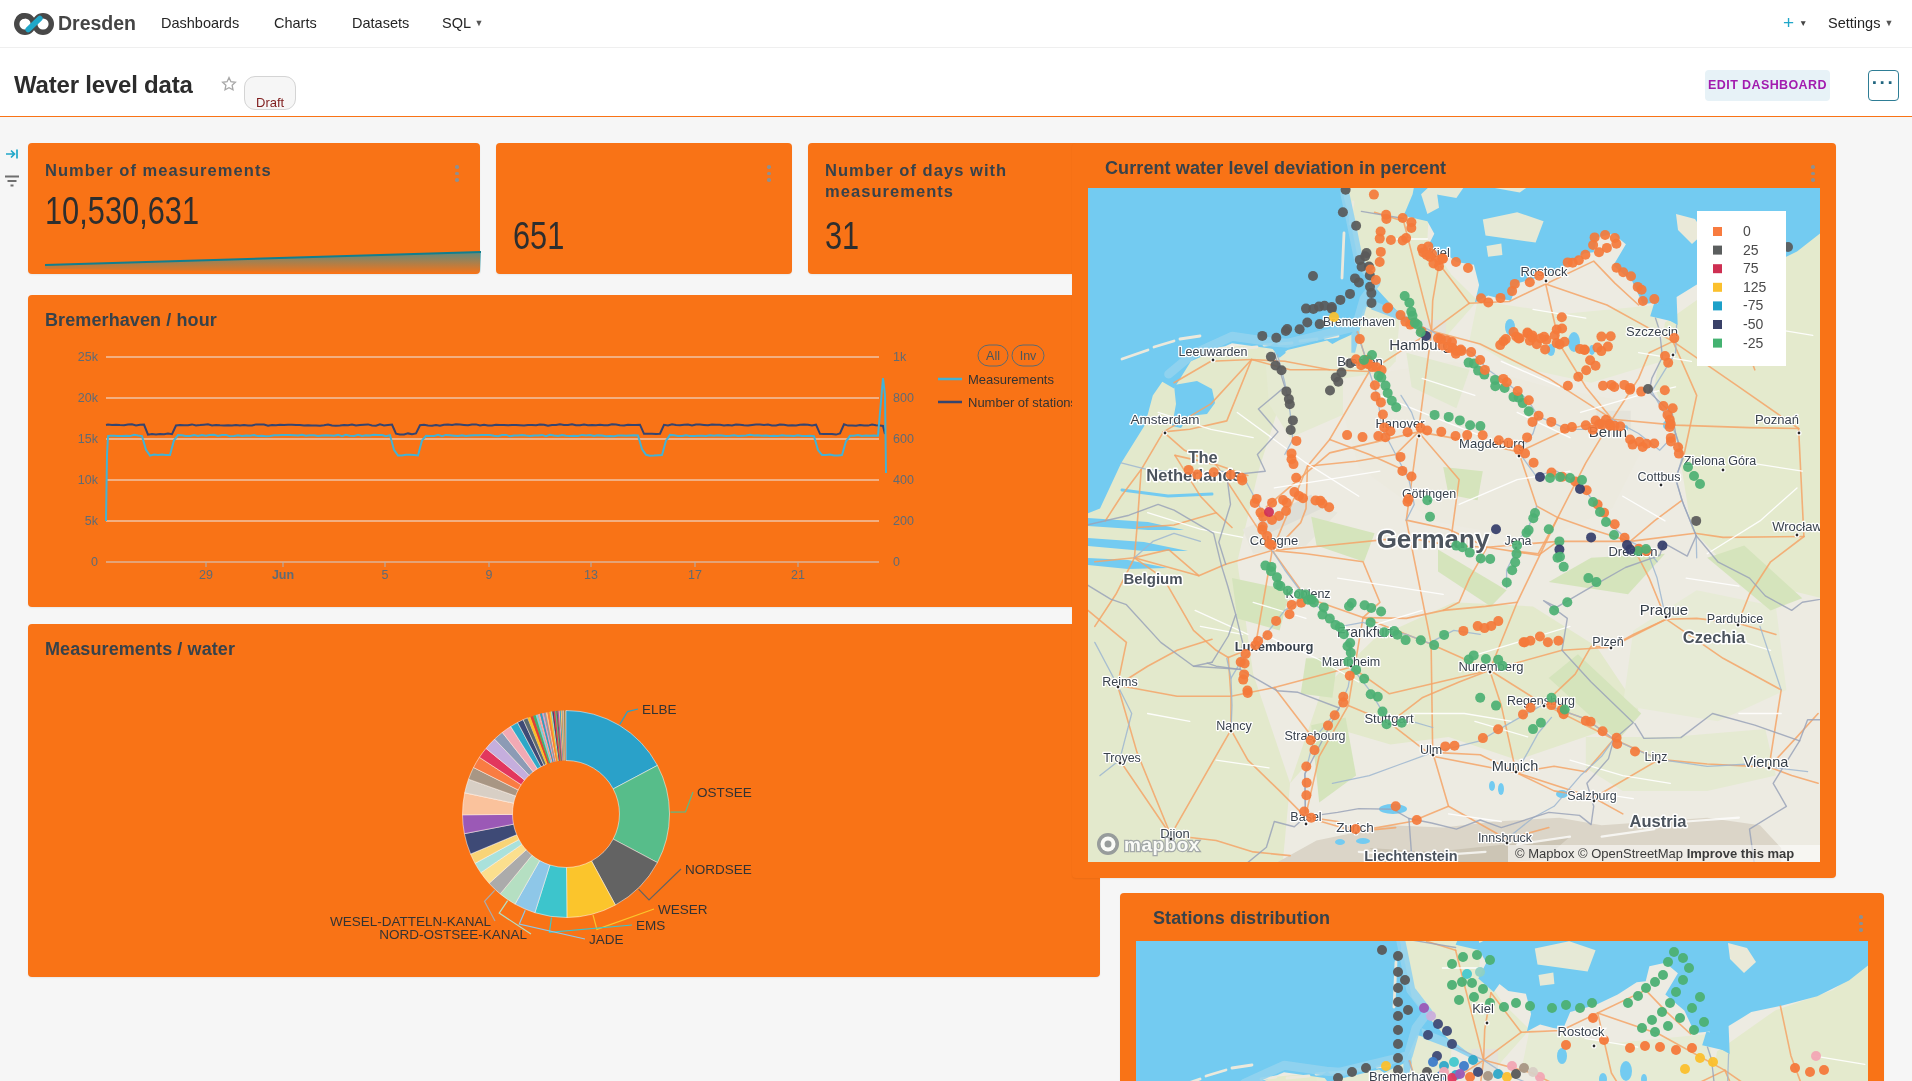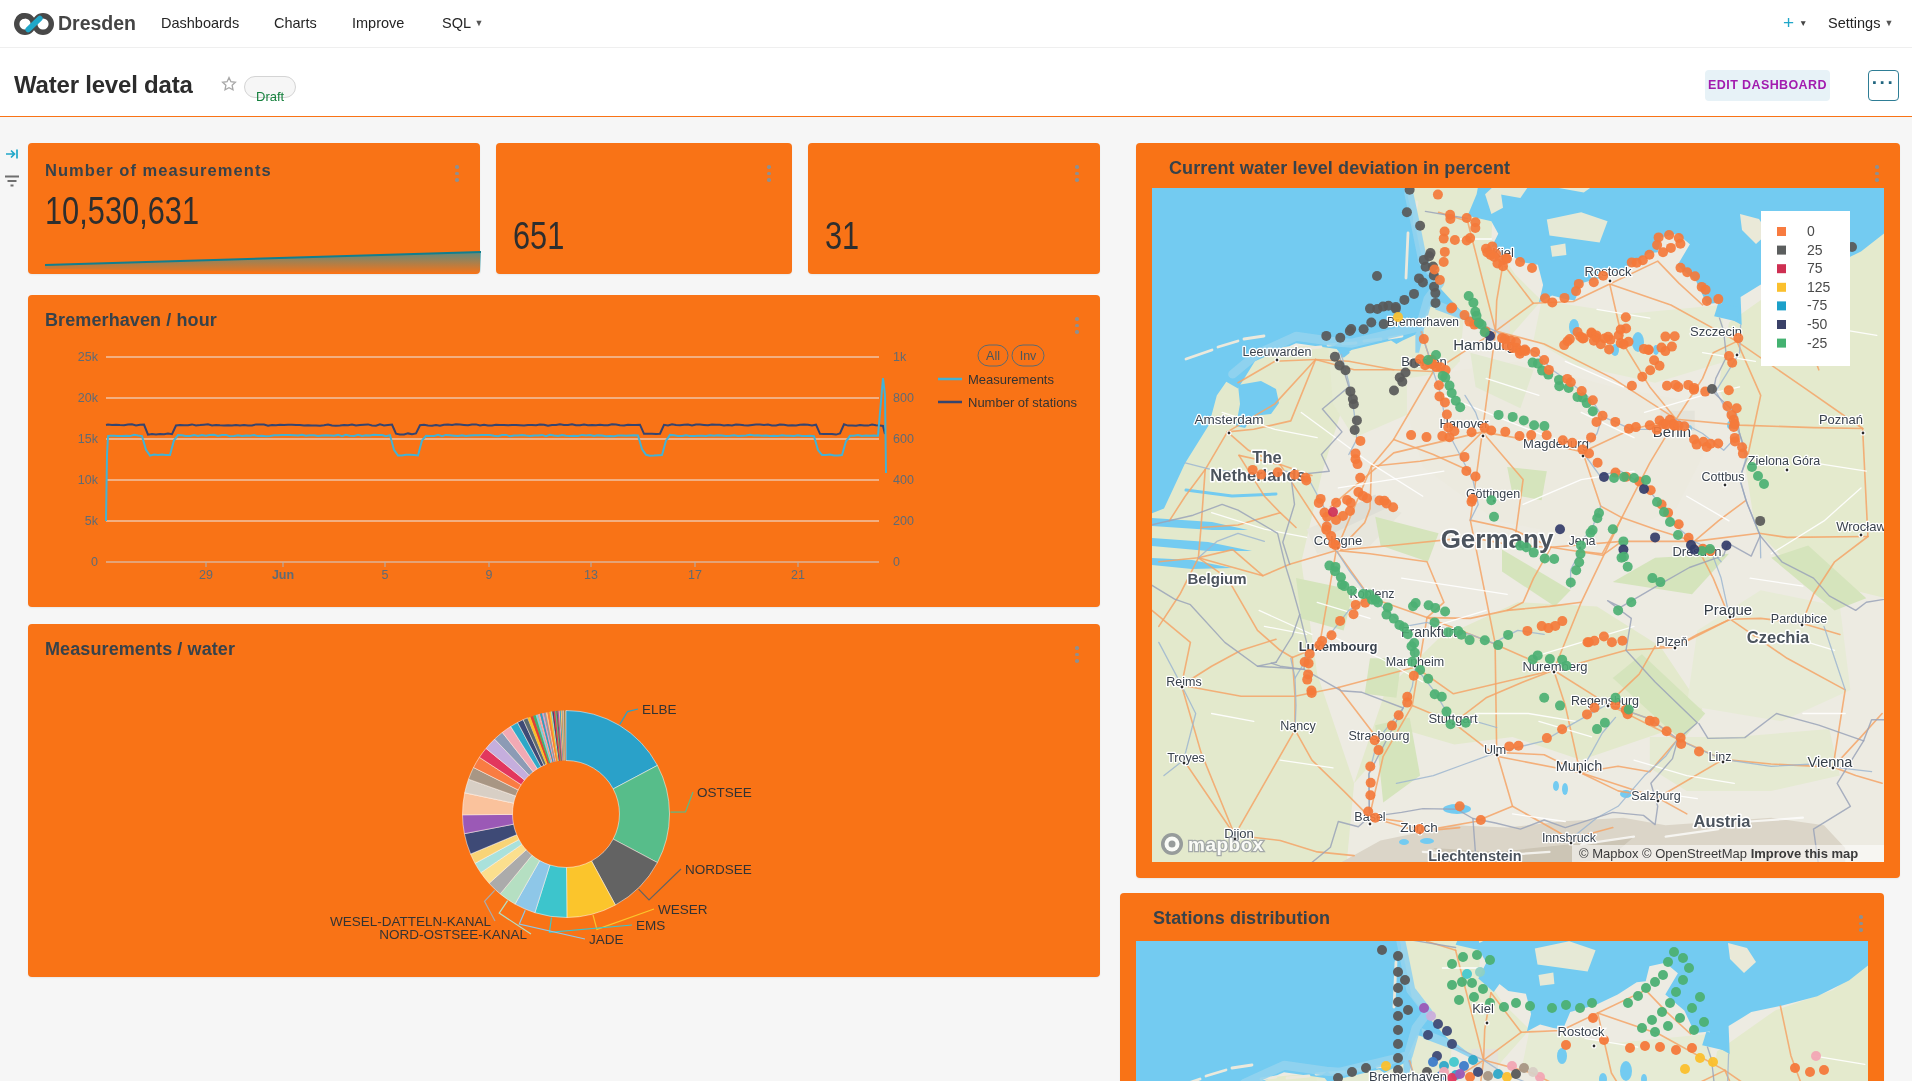--- a/index.html
+++ b/index.html
@@ -16,32 +16,32 @@
 <div class="nav">
   <svg width="46" height="30" viewBox="0 0 46 30" style="position:absolute;left:13px;top:9px">
     <circle cx="12" cy="15" r="8.3" fill="none" stroke="#484848" stroke-width="5.4"></circle>
     <circle cx="30" cy="15" r="8.3" fill="none" stroke="#484848" stroke-width="5.4"></circle>
     <line x1="15.2" y1="20.6" x2="26.8" y2="9.4" stroke="#20A7C9" stroke-width="5.6" stroke-linecap="round"></line>
     <path d="M12 6.7 A8.3 8.3 0 0 0 5 10" fill="none" stroke="#484848" stroke-width="5.4"></path>
   </svg>
   <span style="position:absolute;left:58px;top:12px;font-size:19.5px;font-weight:bold;color:#454545">Dresden</span>
   <span class="navlink" style="left:161px">Dashboards</span>
   <span class="navlink" style="left:274px">Charts</span>
-  <span class="navlink" style="left:352px">Improve</span>
+  <span class="navlink" style="left:352px">Datasets</span>
   <span class="navlink" style="left:442px">SQL <span style="font-size:9px;color:#555;position:relative;top:-2px">▼</span></span>
   <span style="position:absolute;left:1783px;top:12px;font-size:19px;color:#20A7C9">+</span>
   <span style="position:absolute;left:1799px;top:18px;font-size:8.5px;color:#444">▼</span>
   <span class="navlink" style="left:1828px">Settings <span style="font-size:9px;color:#555;position:relative;top:-2px">▼</span></span>
 </div>
 <div class="hdr">
   <span style="position:absolute;left:14px;top:23px;font-size:24px;font-weight:bold;color:#2c2c2c;letter-spacing:-0.2px">Water level data</span>
   <svg width="18" height="18" viewBox="0 0 24 24" style="position:absolute;left:220px;top:27px">
       <path d="M12 3.5 L14.6 8.9 L20.5 9.7 L16.2 13.8 L17.3 19.7 L12 16.9 L6.7 19.7 L7.8 13.8 L3.5 9.7 L9.4 8.9 Z" fill="none" stroke="#a8a8a8" stroke-width="1.8"></path>
     </svg>
-  <span style="position:absolute;left:244px;top:28px;height:21px;line-height:19px;padding:10px 11px;border:1px solid #d4d4d4;border-radius:11px;background:#f6f6f6;font-size:13px;color:#15803d">Draft</span>
+  <span style="position:absolute;left:244px;top:28px;height:21px;line-height:19px;padding:16px 11px;border:1px solid #d4d4d4;border-radius:11px;background:#f6f6f6;font-size:13px;color:#7f1d1d">Draft</span>
   <span style="position:absolute;left:1705px;top:22px;width:125px;height:31px;background:#E7F2F7;border-radius:4px;text-align:center;line-height:31px;font-size:12.5px;font-weight:bold;color:#a21caf;letter-spacing:0.4px">EDIT DASHBOARD</span>
   <span style="position:absolute;left:1868px;top:22px;width:31px;height:31px;border:1px solid #2E7D95;border-radius:4px;text-align:center;line-height:24px;font-size:19px;font-weight:bold;color:#20657F;letter-spacing:1.5px">···</span>
 </div>
 
 <svg width="14" height="14" viewBox="0 0 14 14" style="position:absolute;left:5px;top:147px">
     <path d="M1 7 L9 7 M6 3.5 L9.5 7 L6 10.5 M12 2.5 L12 11.5" stroke="#20A7C9" stroke-width="1.7" fill="none"></path>
   </svg>
 <svg width="16" height="14" viewBox="0 0 16 14" style="position:absolute;left:4px;top:174px">
     <path d="M1 2.5 L15 2.5 M3.5 7 L12.5 7 M6.5 11.5 L9.5 11.5" stroke="#6f6f6f" stroke-width="1.8" fill="none"></path>
   </svg>
@@ -67,20 +67,21 @@
 </div>
 <div class="card" style="left:496px;top:143px;width:296px;height:131px">
   <div style="position:absolute;left:271px;top:22px;width:4px">
 <div class="kdot"></div>
       <div class="kdot"></div>
       <div class="kdot"></div>
     </div>
   <div class="bignum" style="top:72px">651</div>
 </div>
 <div class="card" style="left:808px;top:143px;width:292px;height:131px">
+  <div class="ktitle" style="width:240px">Number of days with measurements</div>
   <div style="position:absolute;left:267px;top:22px;width:4px">
 <div class="kdot"></div>
       <div class="kdot"></div>
       <div class="kdot"></div>
     </div>
   <div class="bignum" style="top:72px">31</div>
 </div>
 
 <div class="card" style="left:28px;top:295px;width:1072px;height:312px">
   <div class="ctitle">Bremerhaven / hour</div>
@@ -207,21 +208,21 @@
       <text x="608" y="305.5" font-size="13.5" fill="#333" text-anchor="start">EMS</text>
       <polyline points="497.2,286.2 491.3,300.0 557,315" fill="none" stroke="#8EC7E8" stroke-width="1.2"></polyline>
       <text x="561" y="319.5" font-size="13.5" fill="#333" text-anchor="start">JADE</text>
       <polyline points="479.6,276.6 471.2,289.1 503,310" fill="none" stroke="#B5DFC2" stroke-width="1.2"></polyline>
       <text x="499" y="314.5" font-size="13.5" fill="#333" text-anchor="end">NORD-OSTSEE-KANAL</text>
       <polyline points="466.7,266.4 456.5,277.4 467,297" fill="none" stroke="#ABABAB" stroke-width="1.2"></polyline>
       <text x="463" y="301.5" font-size="13.5" fill="#333" text-anchor="end">WESEL-DATTELN-KANAL</text>
     </svg>
 </div>
 
-<div class="card" style="left:1136px;top:143px;width:764px;height:735px;overflow:hidden">
+<div class="card" style="left:1072px;top:143px;width:764px;height:735px;overflow:hidden">
   <div class="ctitle" style="left:33px">Current water level deviation in percent</div>
   <div style="position:absolute;left:739px;top:22px;width:4px">
 <div class="kdot"></div>
       <div class="kdot"></div>
       <div class="kdot"></div>
     </div>
   <svg width="732" height="674" viewBox="0 0 732 674" style="position:absolute;left:16px;top:45px" font-family="Liberation Sans, sans-serif">
 <clipPath id="mc1">
         <rect x="0" y="0" width="732" height="674"></rect>
       </clipPath>

